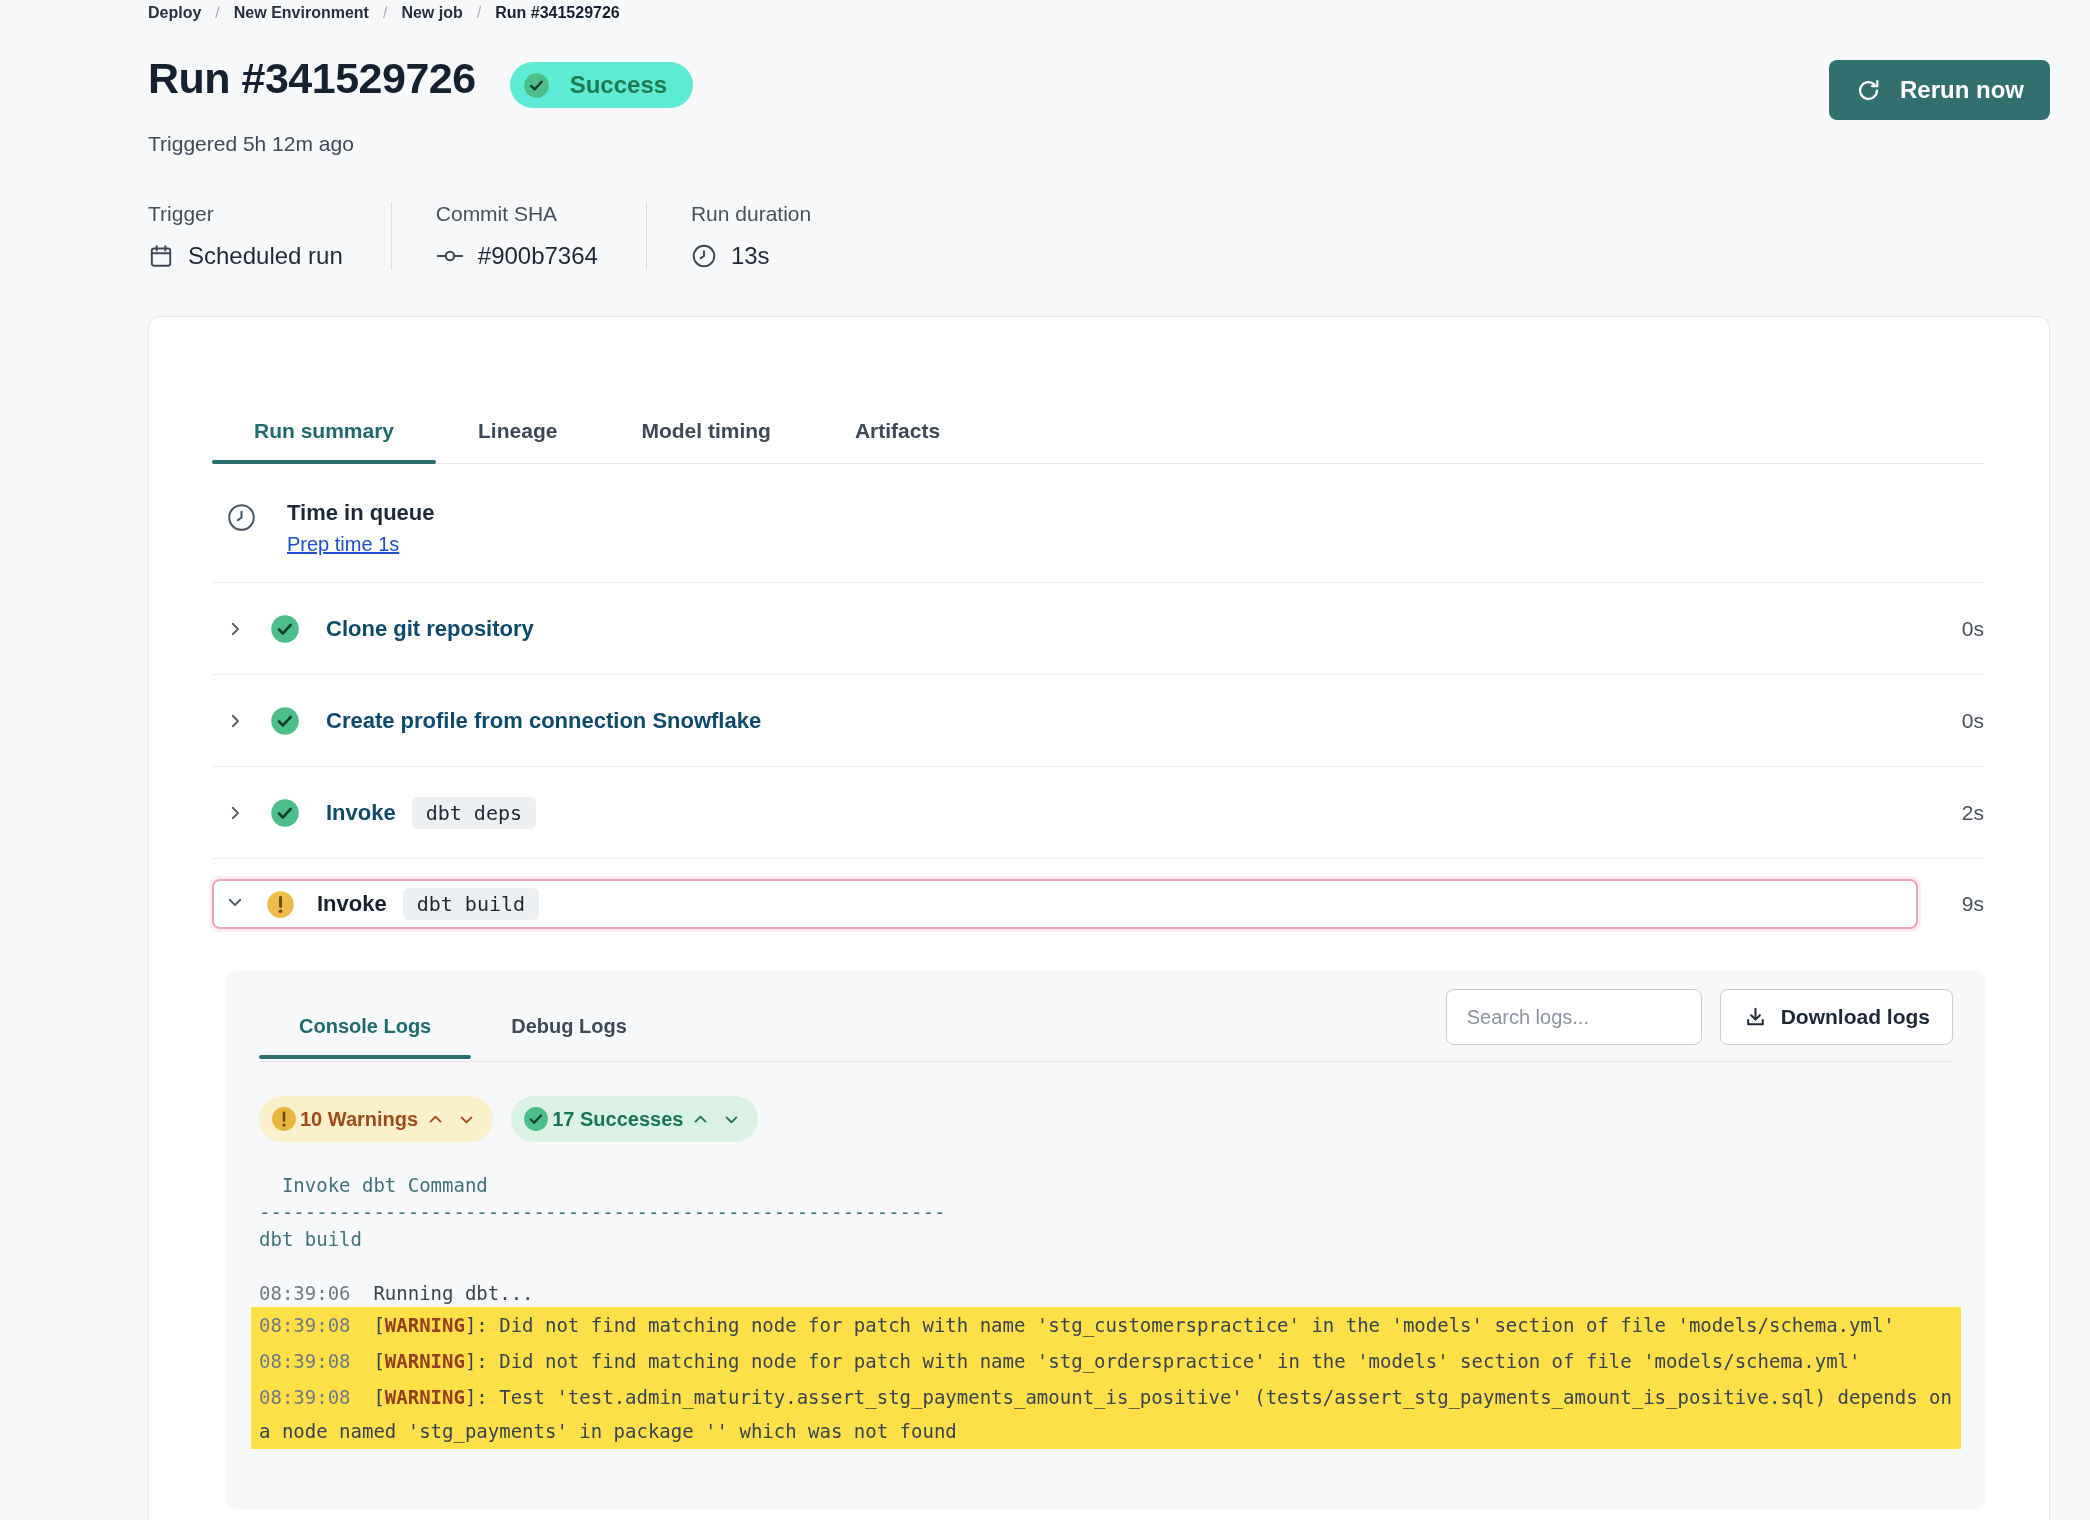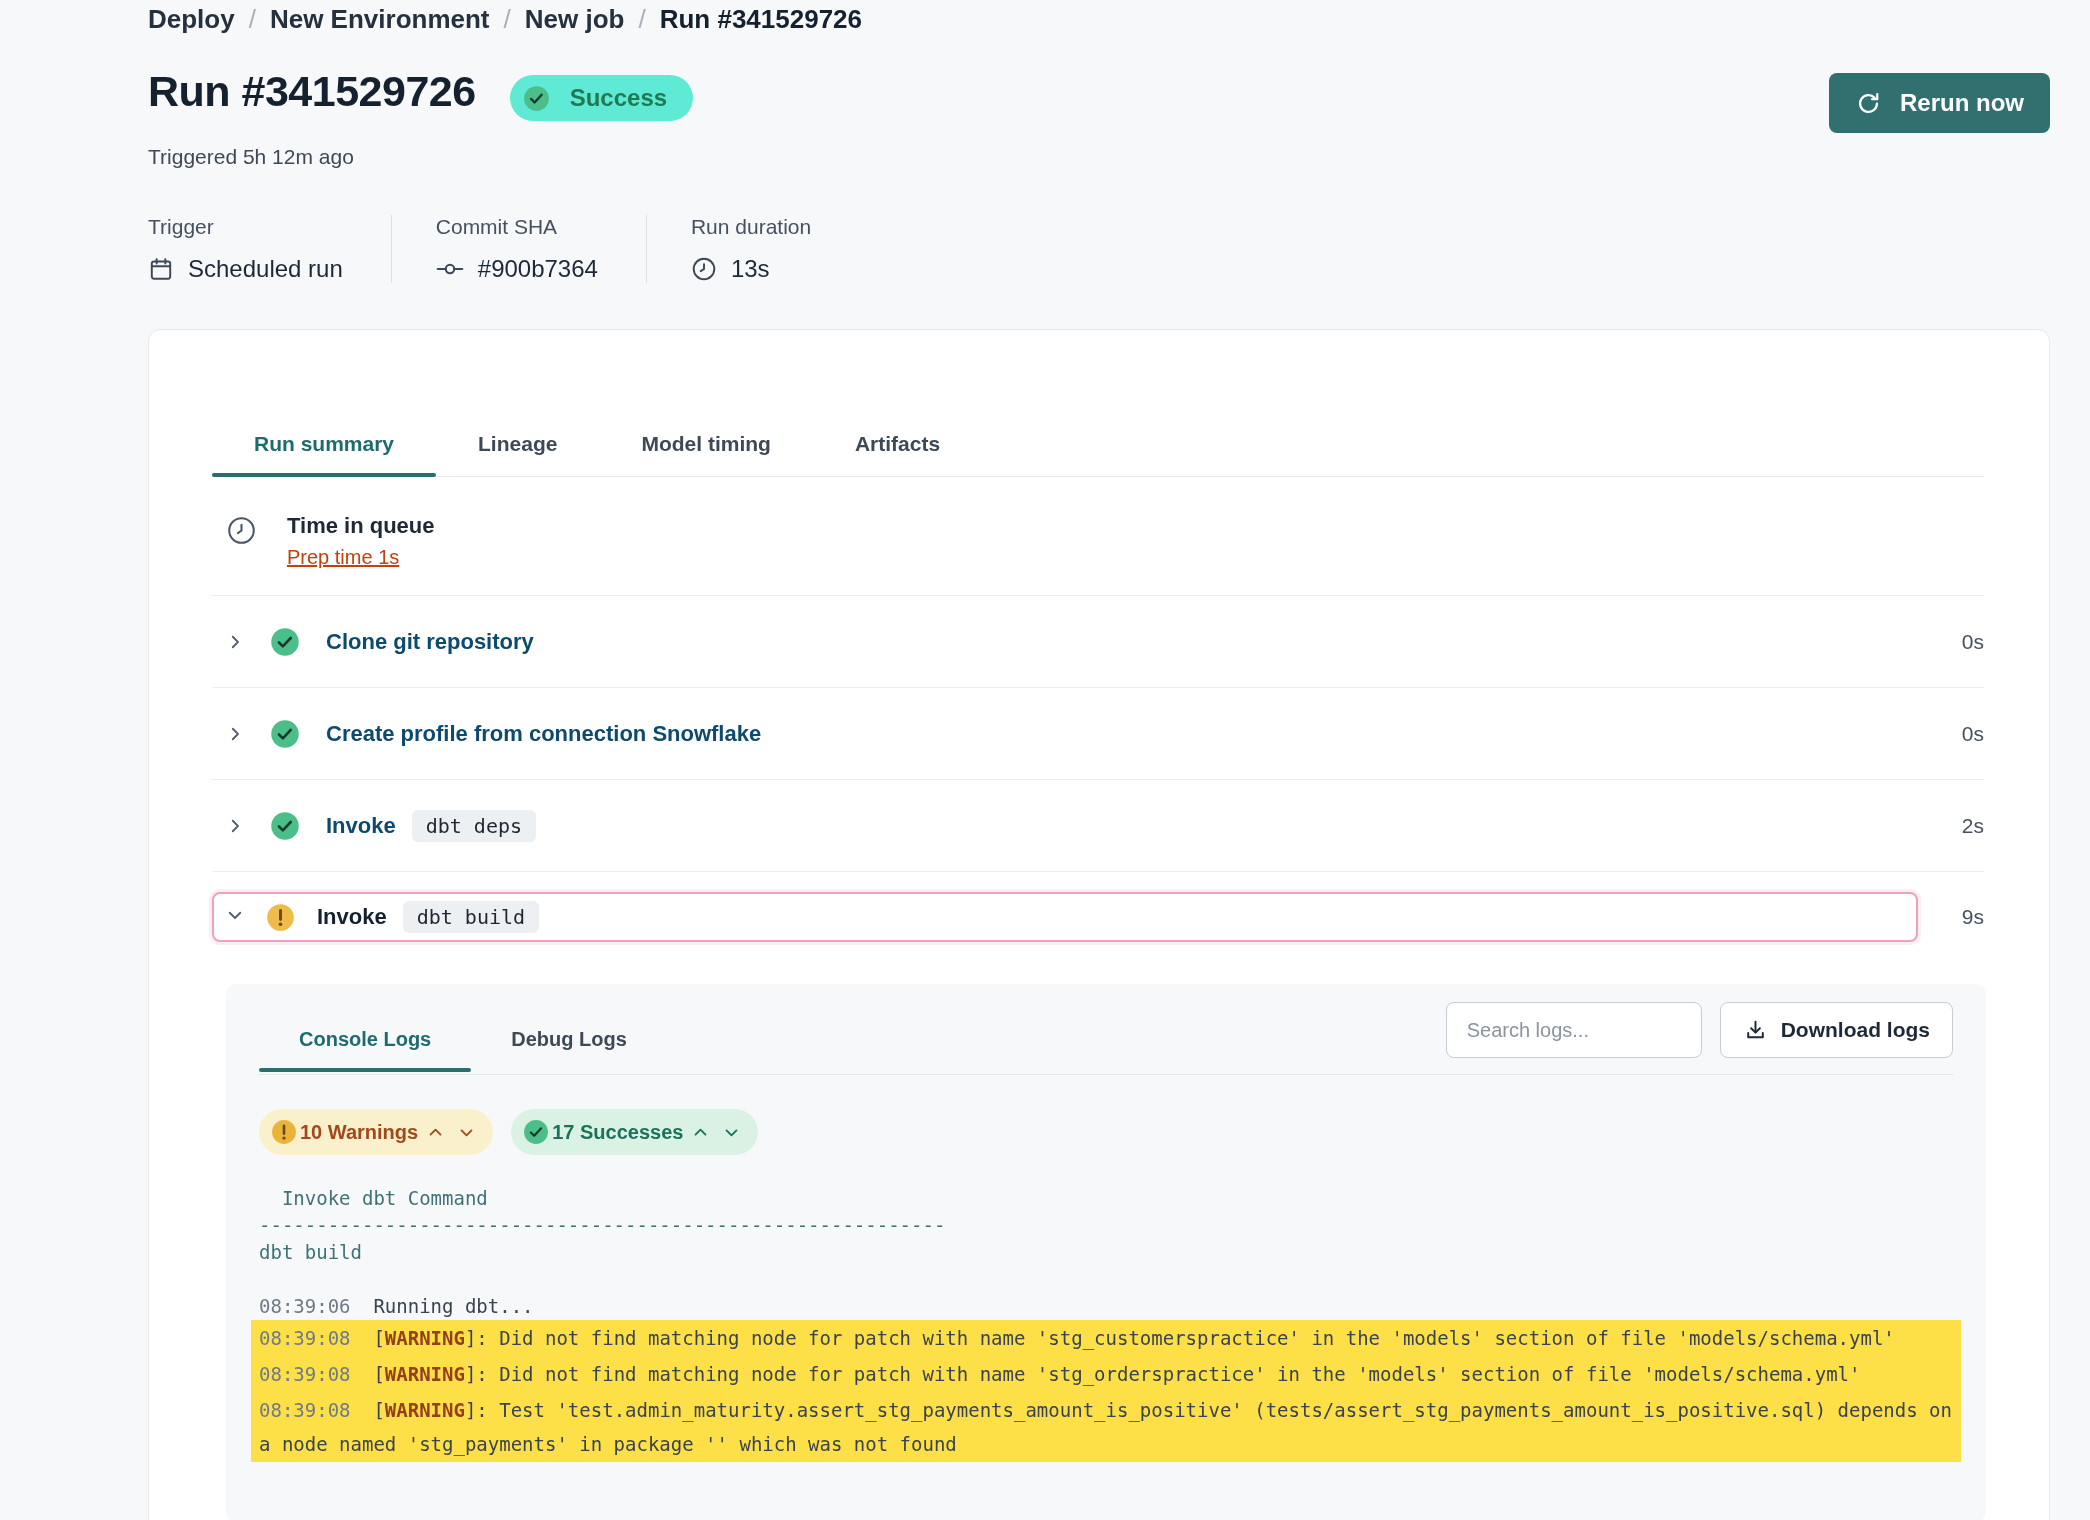--- a/index.html
+++ b/index.html
@@ -5,21 +5,21 @@
   * { margin:0; padding:0; box-sizing:border-box; }
   html,body { background:#F7F8FA; }
   body {
     width:2090px; height:1520px; overflow:hidden;
     font-family:"Liberation Sans", sans-serif;
     color:#1A2633;
   }
   .page { padding:0 40px 0 148px; }
 
   
-  .breadcrumb { padding-top:4px; font-size:26px; font-weight:600; color:#25313F; display:flex; align-items:center; }
+  .breadcrumb { padding-top:4px; font-size:16px; font-weight:600; color:#25313F; display:flex; align-items:center; }
   .breadcrumb .sep { color:#A9B0B9; margin:0 14px; font-weight:400; }
   .breadcrumb .crumb { cursor:pointer; }
   .breadcrumb .crumb.current { font-weight:700; color:#15212F; }
 
   
   .header-row { margin-top:32px; display:flex; align-items:flex-start; }
   h1.run-title { font-size:43px; font-weight:700; color:#15212F; letter-spacing:-0.5px; }
   .status-pill {
     margin-left:34px; margin-top:8px; display:inline-flex; align-items:center; gap:20px;
     background:#5eead4; border-radius:999px; padding:9px 26px 9px 13px;
@@ -49,21 +49,21 @@
 
   
   .tabs { display:flex; border-bottom:1px solid #E8EAED; }
   .tab { position:relative; padding:14px 42px 20px; font-size:21px; font-weight:600; color:#3E4957; cursor:pointer; }
   .tab.active { color:#1E6B6E; }
   .tab.active::after { content:""; position:absolute; left:0; right:0; bottom:-1px; height:4px; background:#2C6E6E; border-radius:2px; }
 
   
   .queue { margin-top:36px; padding:0 0 26px 14px; display:flex; gap:30px; border-bottom:1px solid #ECEEF0; }
   .queue-title { font-size:22px; font-weight:700; color:#1E2937; }
-  .queue-link { display:inline-block; margin-top:7px; font-size:20px; color:#c2410c; text-decoration:underline; cursor:pointer; }
+  .queue-link { display:inline-block; margin-top:7px; font-size:20px; color:#1d4ed8; text-decoration:underline; cursor:pointer; }
 
   
   .step { display:flex; align-items:center; height:92px; padding-left:14px; border-bottom:1px solid #ECEEF0; cursor:pointer; }
   .step .chev { flex:none; display:flex; }
   .step .st-icon { margin-left:26px; flex:none; display:flex; }
   .step .st-title { margin-left:26px; font-size:22px; font-weight:700; color:#0c4a6e; }
   .code-chip {
     margin-left:16px; background:#EDF0F3; border-radius:6px; padding:4px 14px;
     font-family:"DejaVu Sans Mono", monospace; font-size:20px; color:#1F2733;
   }

